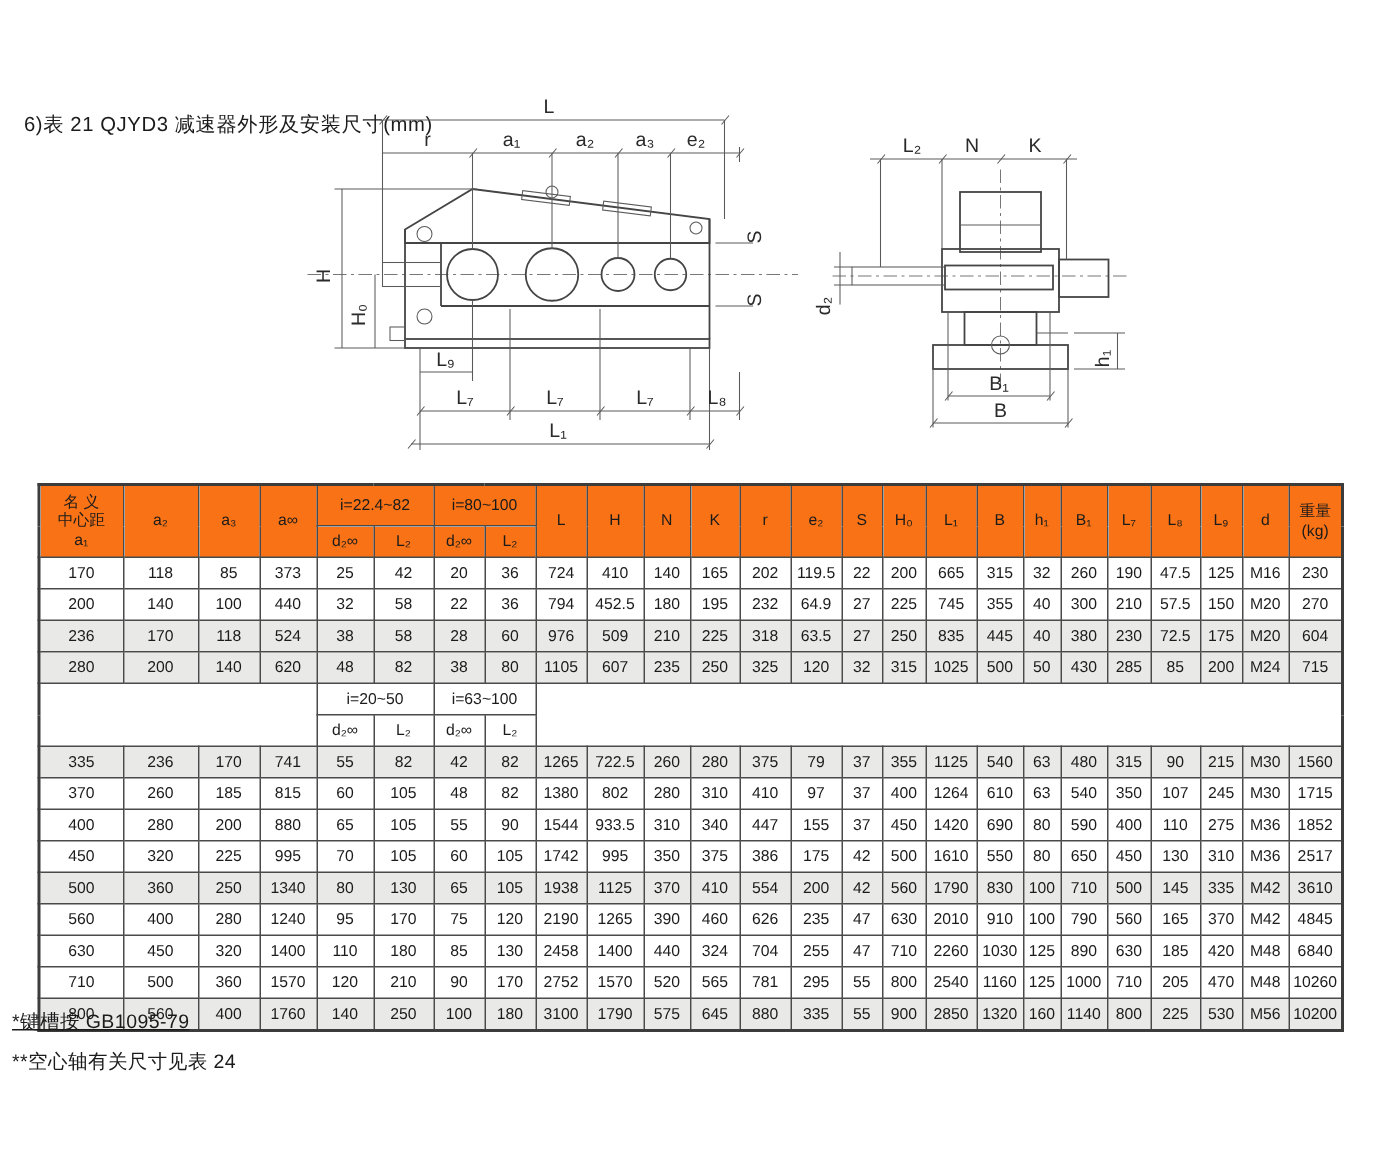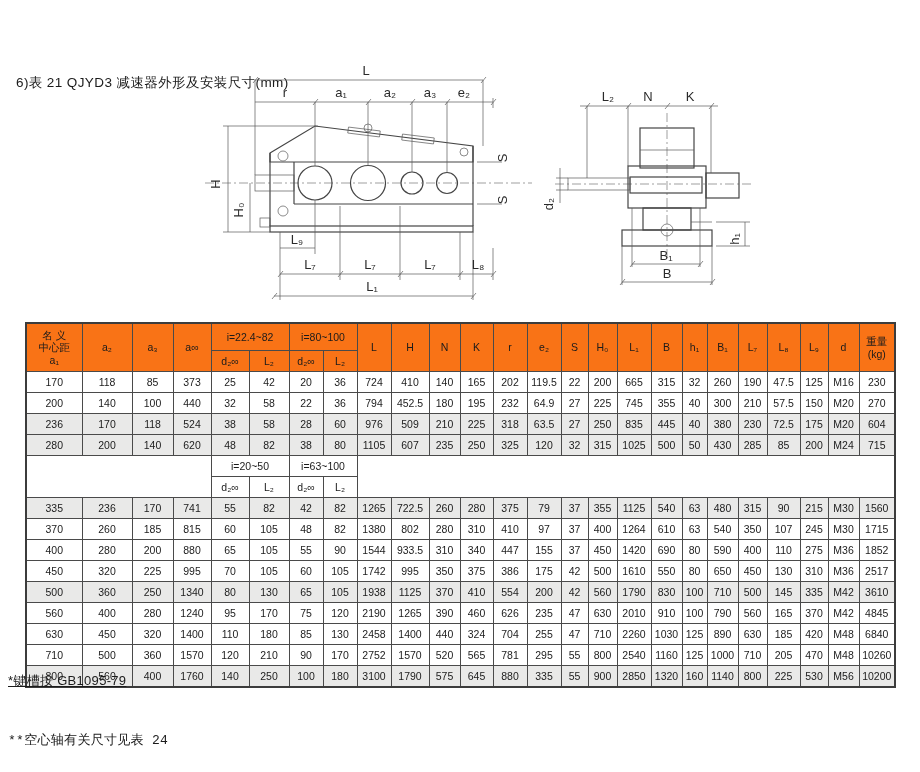--- a/index.html
+++ b/index.html
@@ -24,21 +24,21 @@
   .dim-table thead th{background:#f97316;}
   .dim-table thead tr:first-child th{height:26px;}
   .pre{white-space:pre-line;}
   
   tbody[data-name="table-rows-top"] tr:nth-child(3),
   tbody[data-name="table-rows-top"] tr:nth-child(4),
   tbody[data-name="table-rows-bottom"] tr:nth-child(1),
   tbody[data-name="table-rows-bottom"] tr:nth-child(5),
   tbody[data-name="table-rows-bottom"] tr:nth-child(9){background:#e9e9e8;}
   .footnote{position:absolute;left:8px;font-size:13px;letter-spacing:.3px;}
-  .fn1{top:672px;text-decoration:underline;} .fn2{top:731px;font-family:Liberation Mono, monospace;}
+  .fn1{top:672px;text-decoration:underline;} .fn2{top:699px;}
   
   .ol{fill:none;stroke:#454545;stroke-width:1.2;}
   .thin{fill:none;stroke:#5a5a5a;stroke-width:.7;}
   .cl{fill:none;stroke:#777;stroke-width:.7;stroke-dasharray:9 3 2 3;}
   .dimtxt{font-size:13px;fill:#2a2a2a;}
 </style>
 </head>
 <body>
 
 <div class="page-title" data-name="page-title">6)表 21  QJYD3 减速器外形及安装尺寸(mm)</div>

